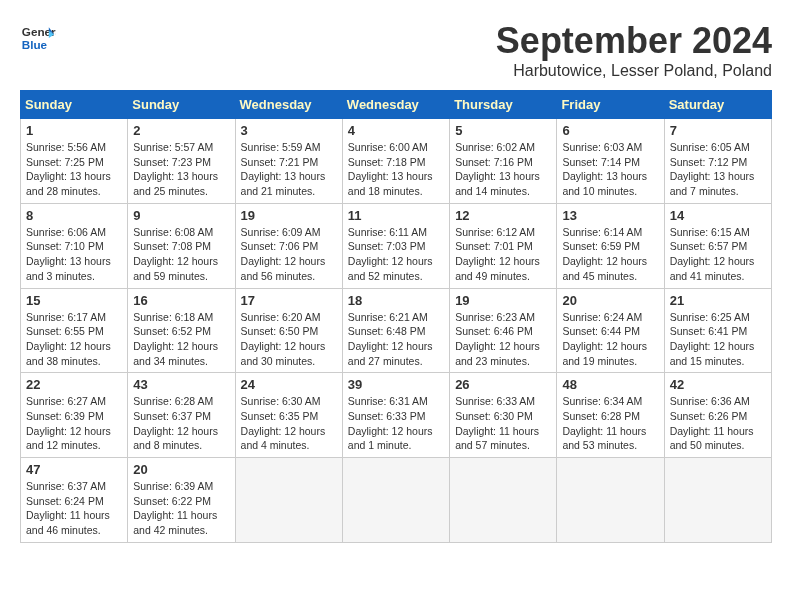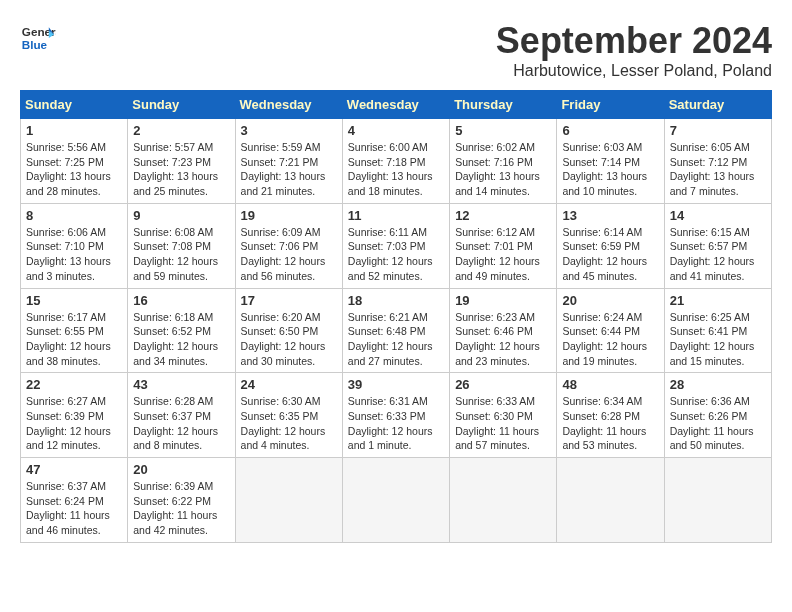--- a/index.html
+++ b/index.html
@@ -213,21 +213,21 @@
         </td>
         <td>
           <span class="day-num">26</span>
           <div class="day-info">Sunrise: 6:33 AM<br>Sunset: 6:30 PM<br>Daylight: 11 hours<br>and 57 minutes.</div>
         </td>
         <td>
           <span class="day-num">48</span>
           <div class="day-info">Sunrise: 6:34 AM<br>Sunset: 6:28 PM<br>Daylight: 11 hours<br>and 53 minutes.</div>
         </td>
         <td>
-          <span class="day-num">28</span>
+          <span class="day-num">42</span>
           <div class="day-info">Sunrise: 6:36 AM<br>Sunset: 6:26 PM<br>Daylight: 11 hours<br>and 50 minutes.</div>
         </td>
       </tr>
       <tr>
         <td>
           <span class="day-num">47</span>
           <div class="day-info">Sunrise: 6:37 AM<br>Sunset: 6:24 PM<br>Daylight: 11 hours<br>and 46 minutes.</div>
         </td>
         <td>
           <span class="day-num">20</span>

